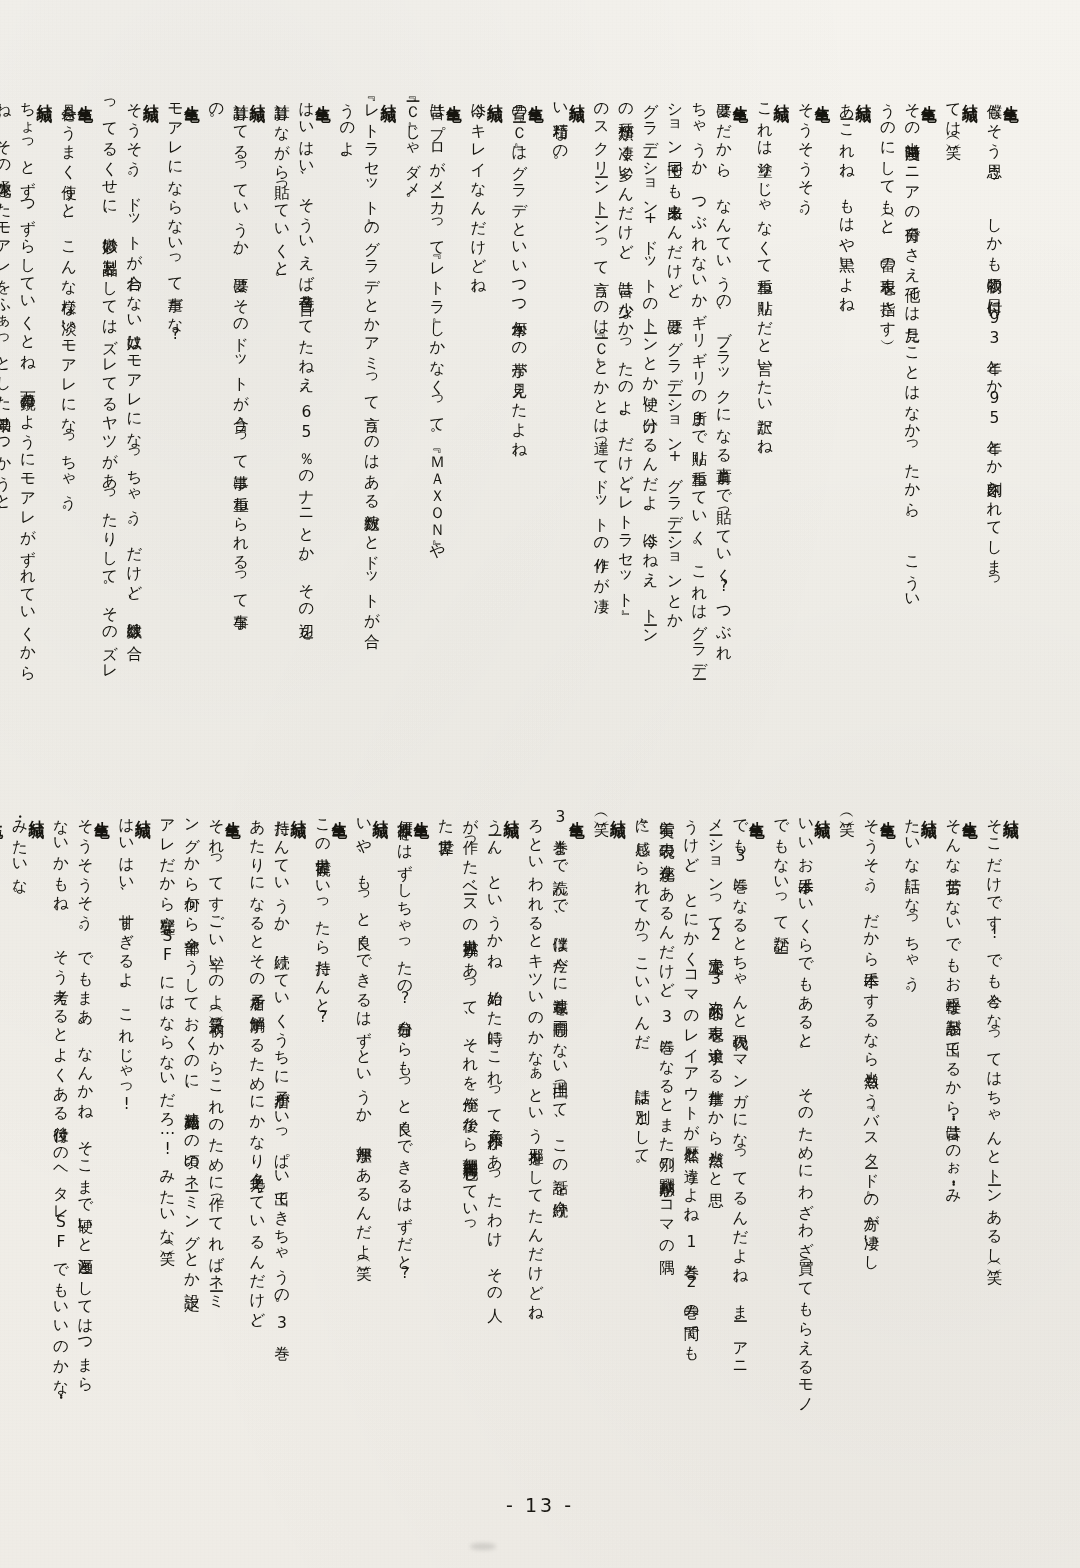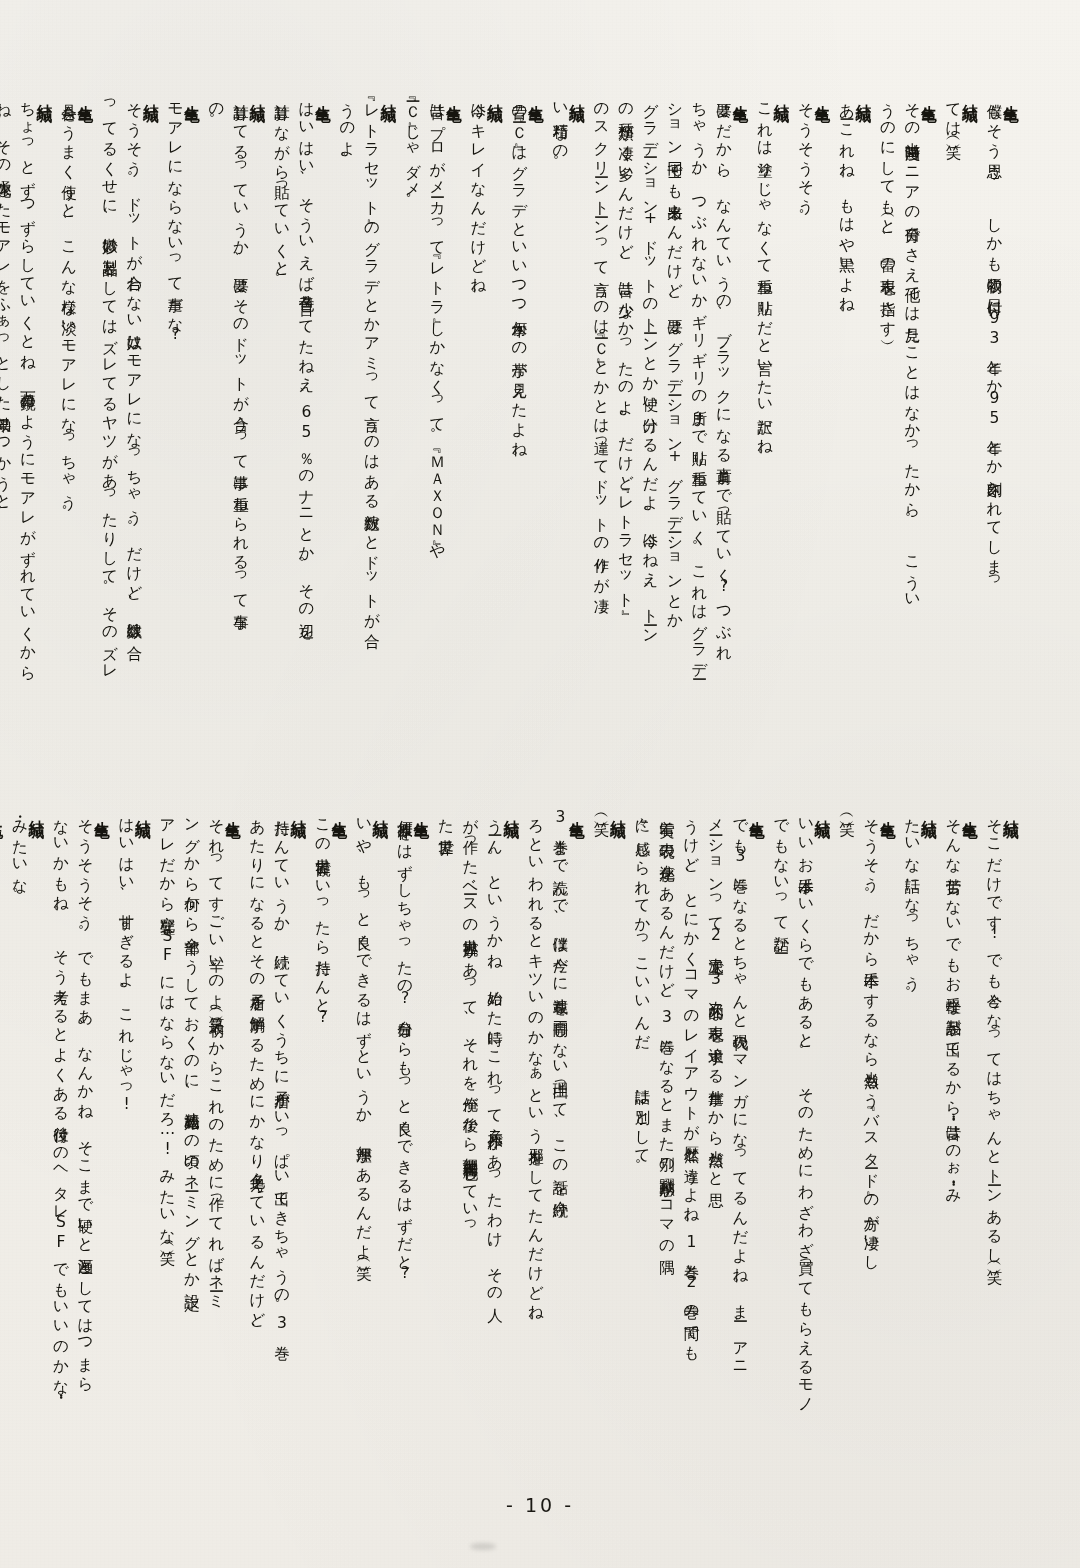--- a/index.html
+++ b/index.html
@@ -278,13 +278,13 @@
     <div class="entry">
       <div class="col speaker">結城</div>
       <div class="col body">・みたいな。</div>
     </div>
     <div class="entry">
       <div class="col speaker">生亀</div>
     </div>
   </div>
 
 <div class="smudge"></div>
-<div class="pagenum">- 10 -</div>
+<div class="pagenum">- 13 -</div>
 
 </body></html>

